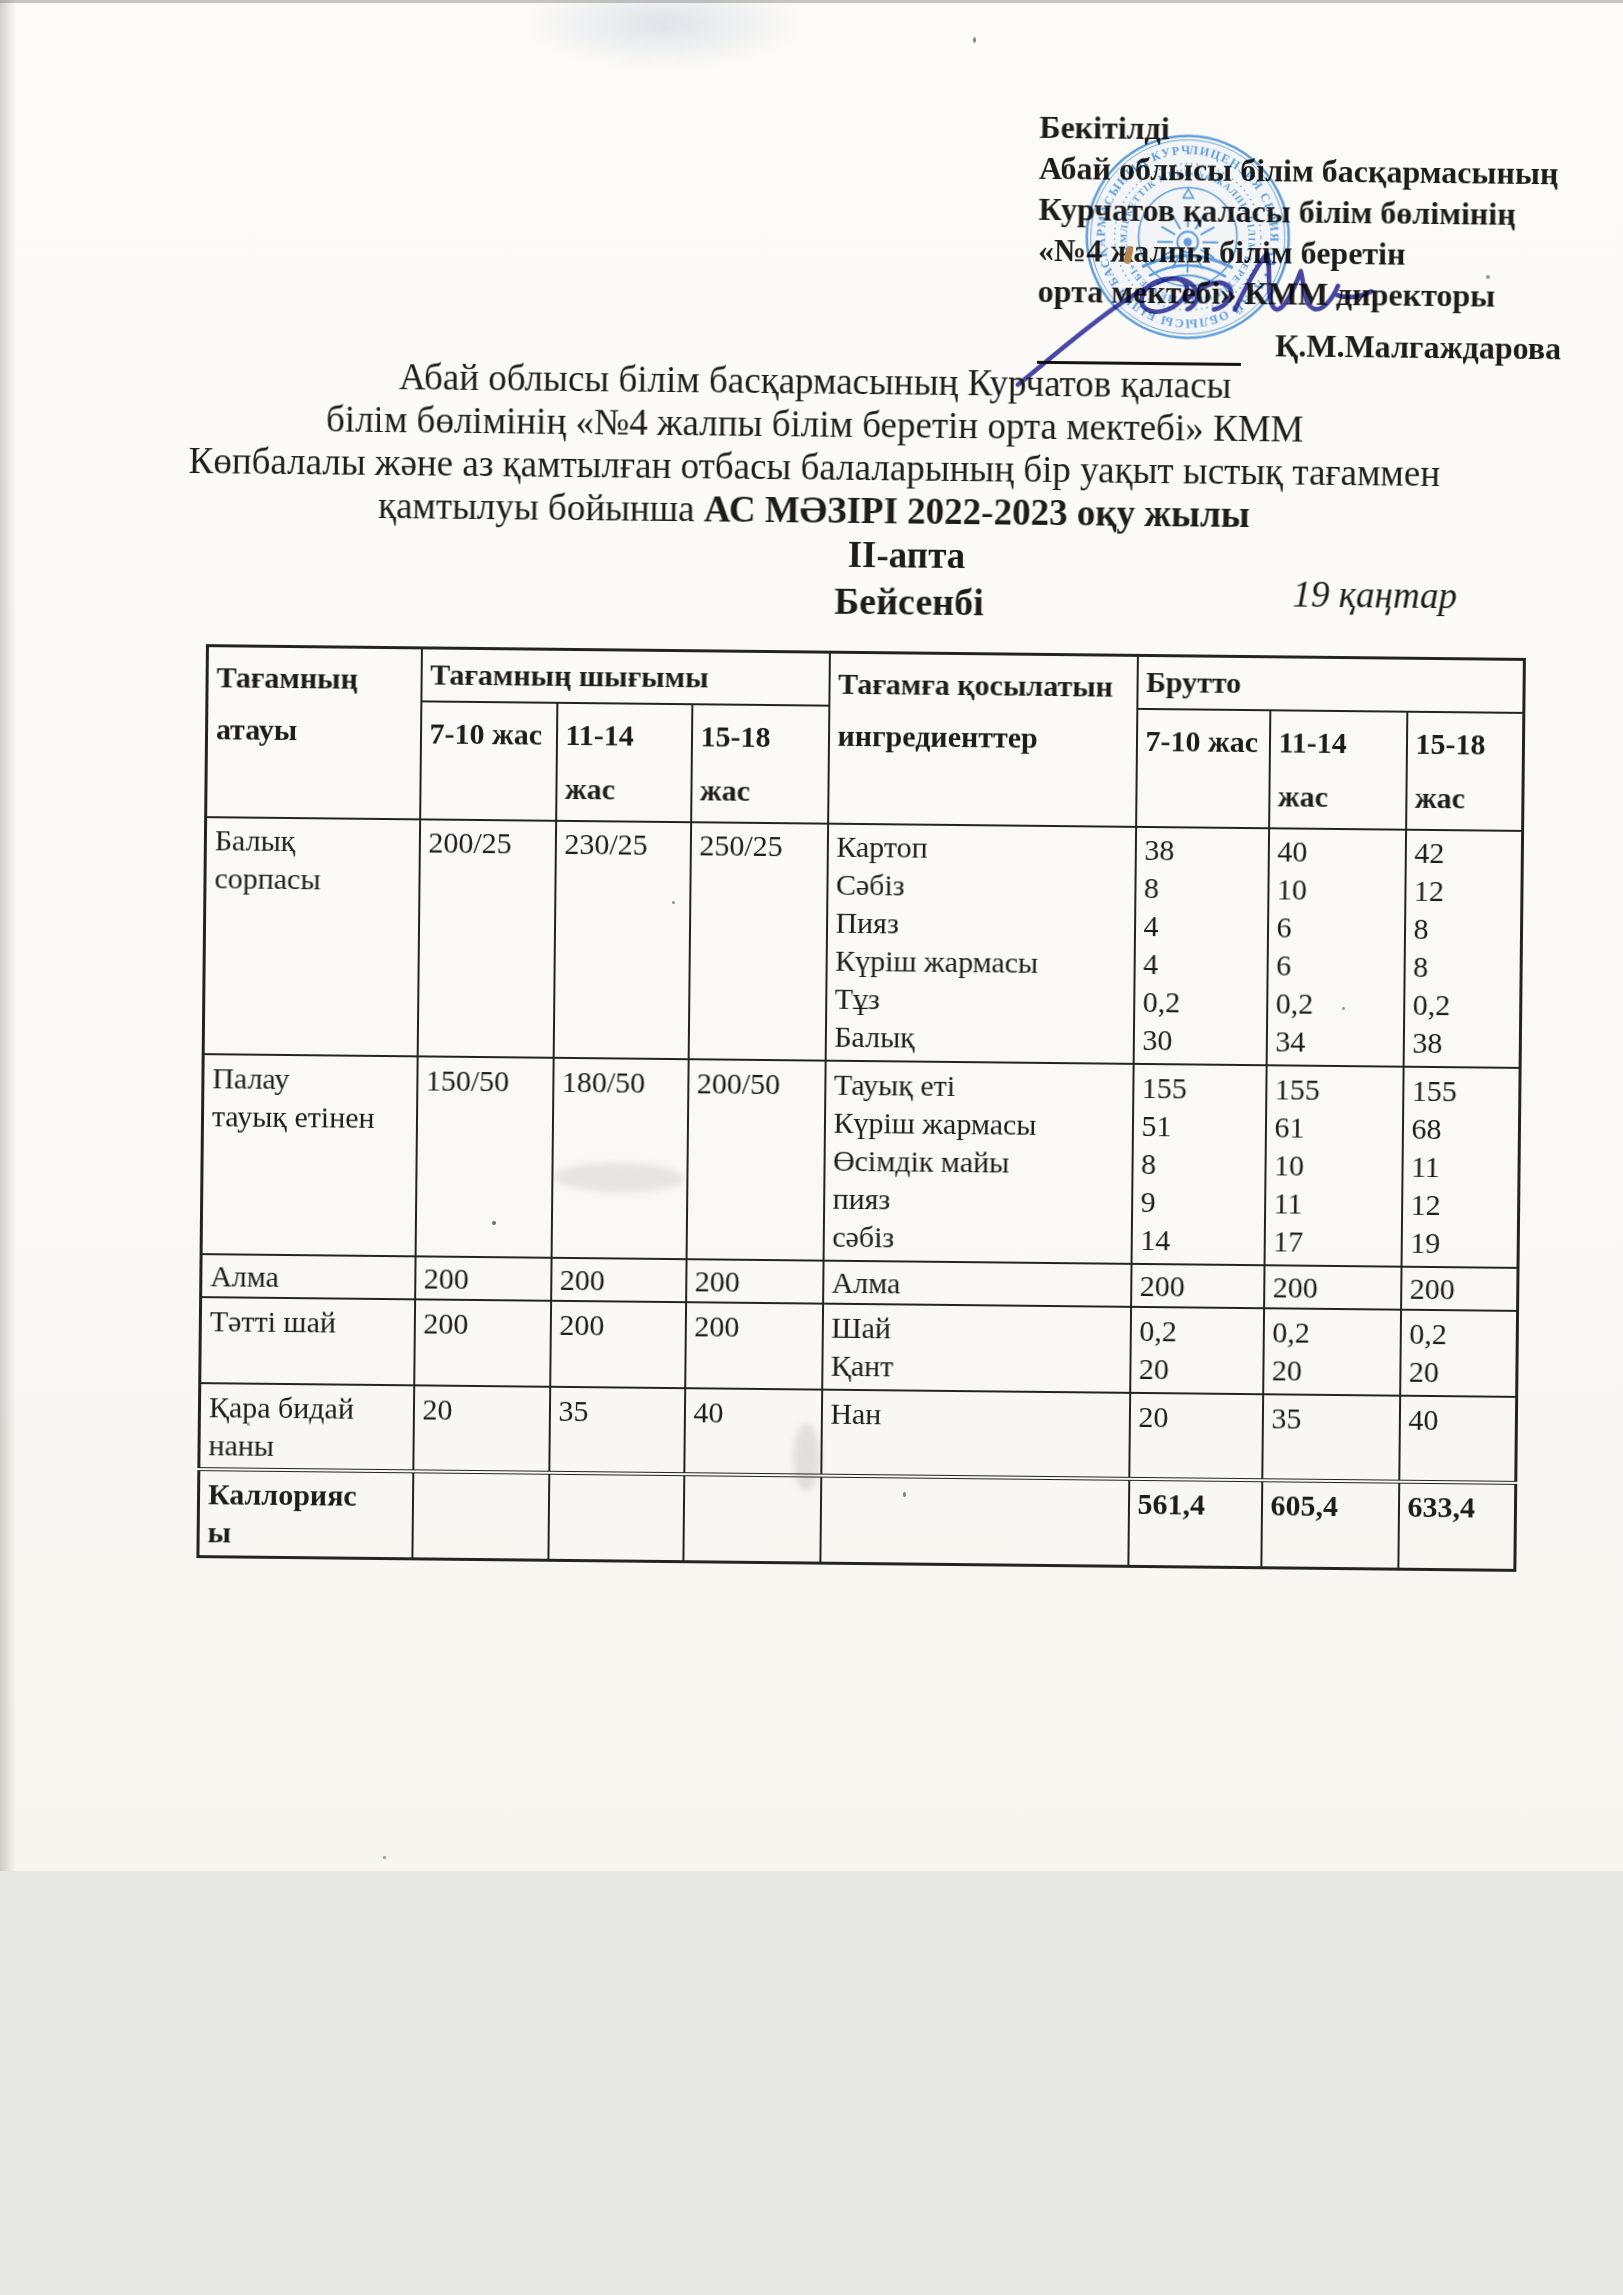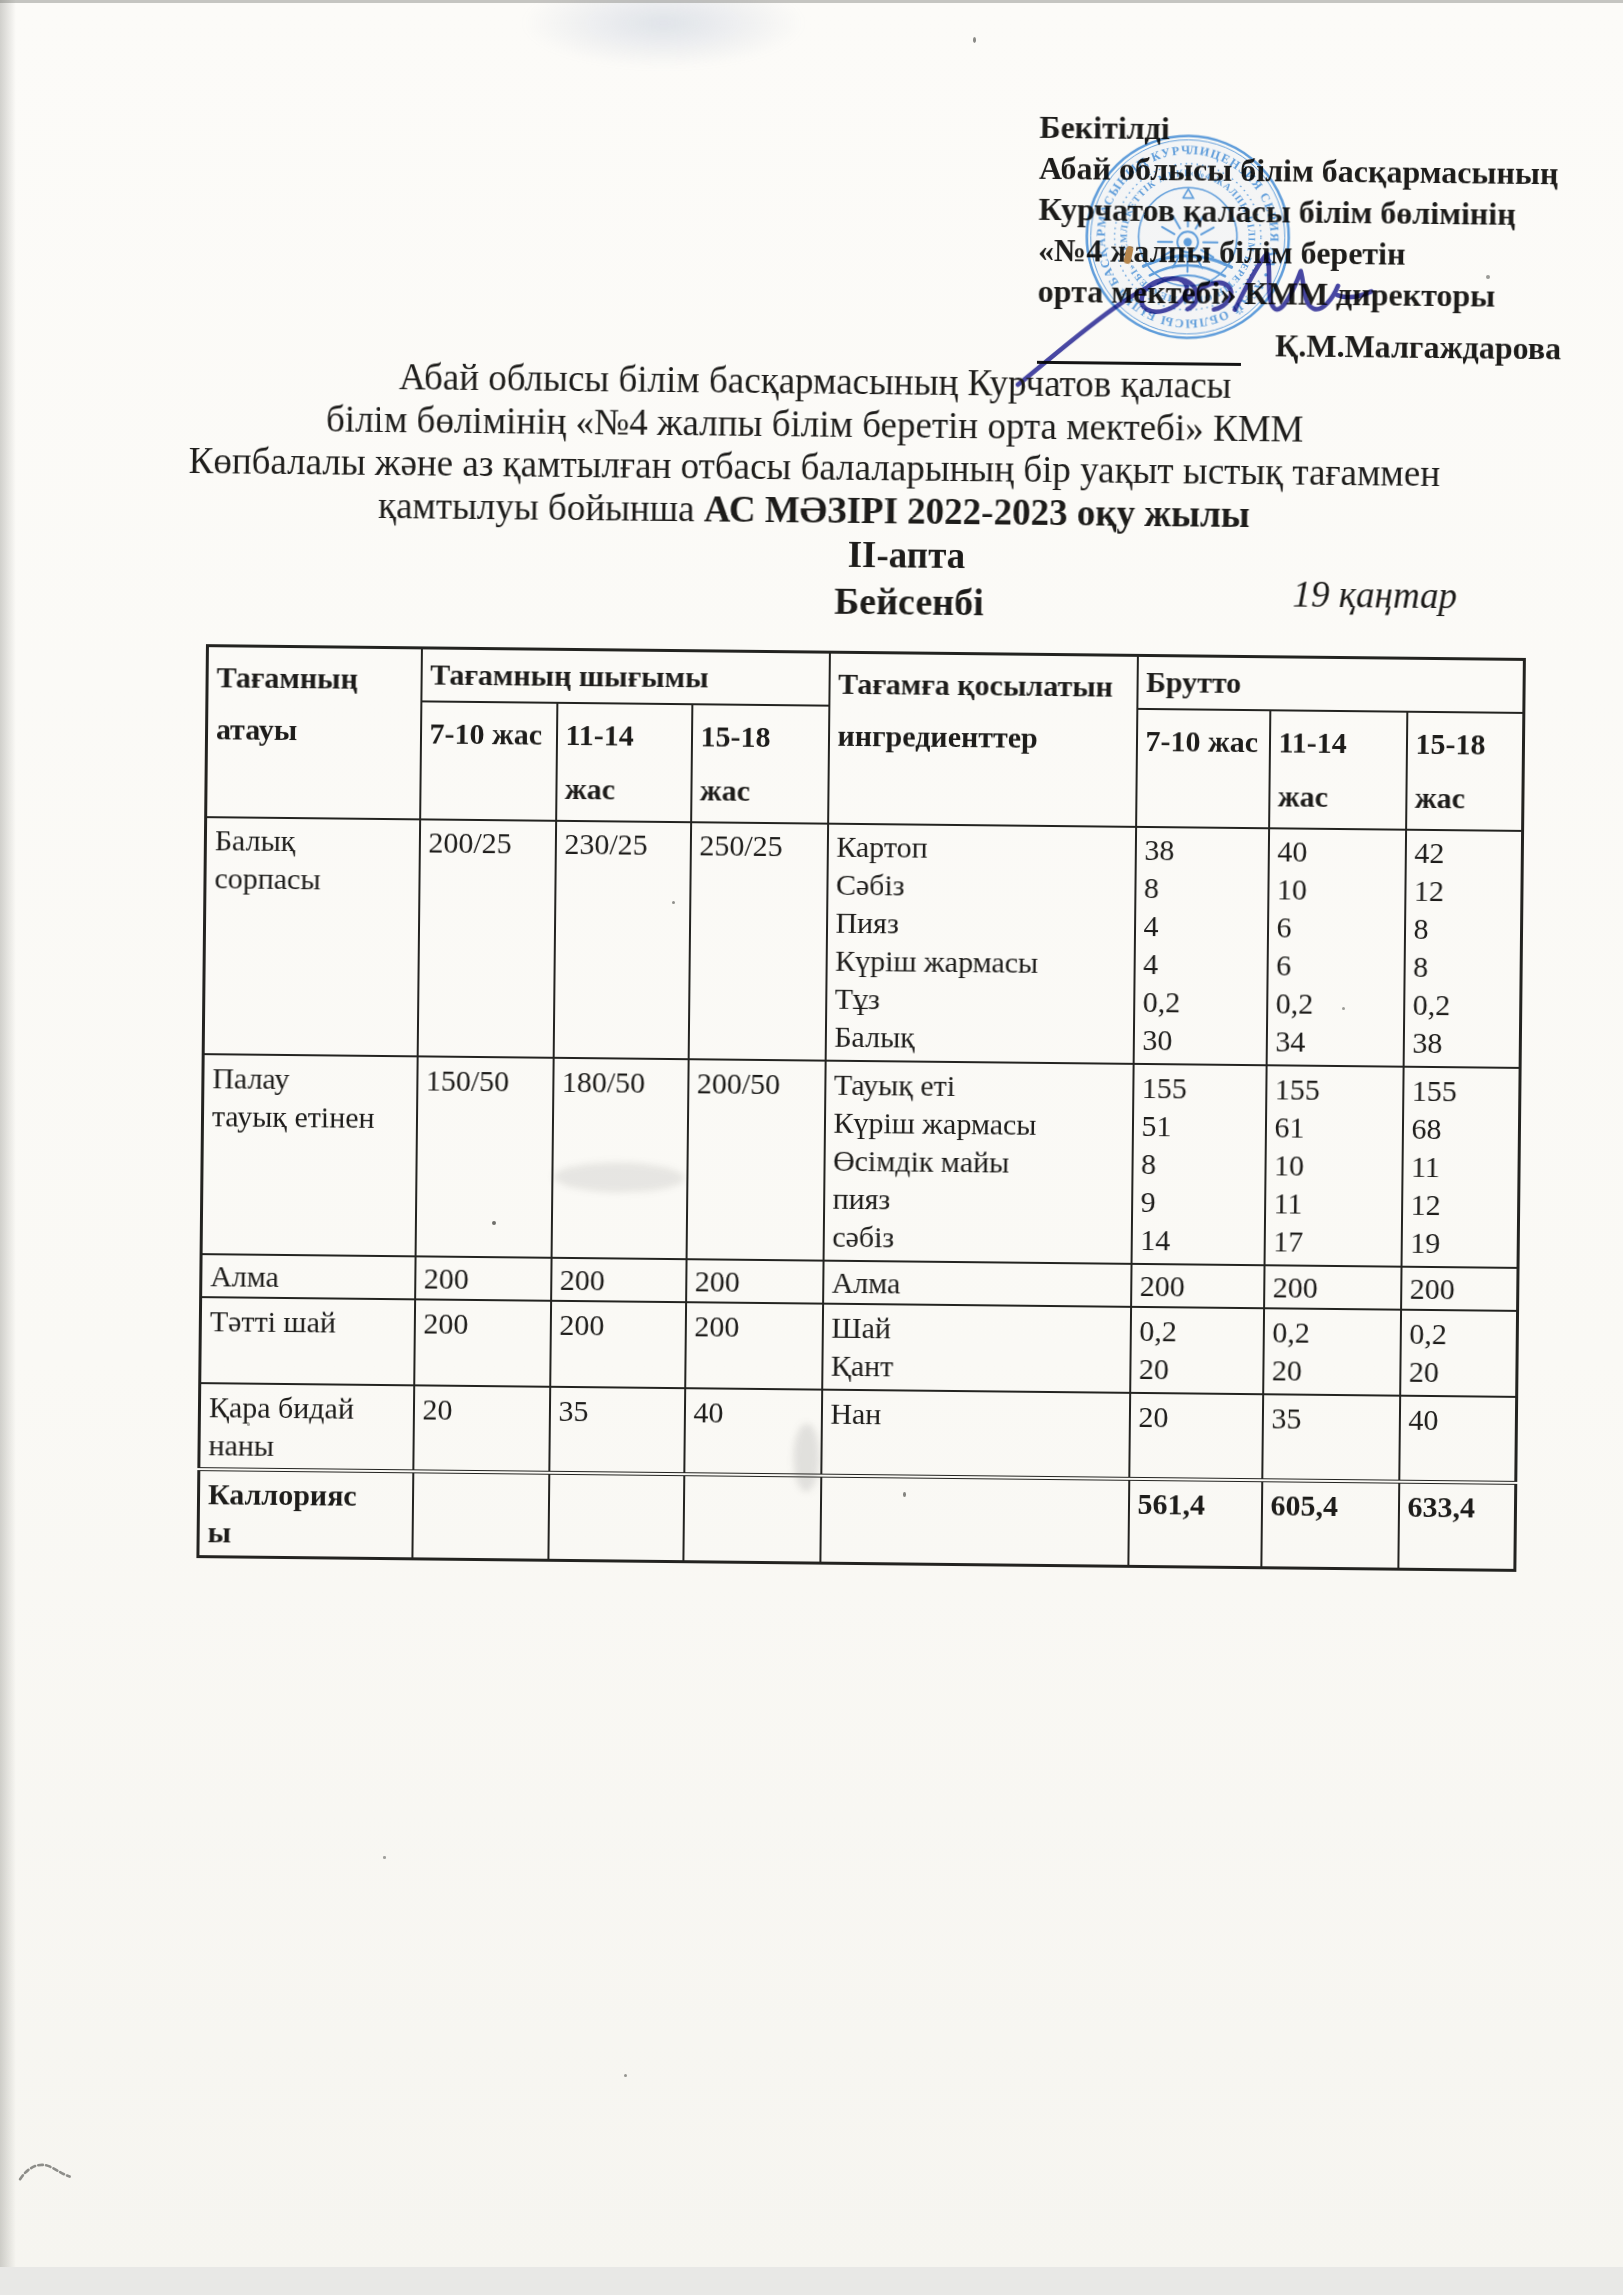--- a/index.html
+++ b/index.html
@@ -1,17 +1,17 @@
 <!DOCTYPE html>
 <html style="font-size:10.5px"><head>
 <meta charset="utf-8">
 <style>
   html,body{margin:0;padding:0;background:#e8e8e6;}
   .page{
-    position:relative; width:1623px; height:2267px; overflow:hidden;
+    position:relative; width:1623px; height:1871px; overflow:hidden;
     background:linear-gradient(180deg,#fcfbf8 0%,#faf9f5 60%,#f6f5f0 100%);
     font-family:"Liberation Serif","DejaVu Serif",serif; color:#1d1c1a;
   }
   .abs{position:absolute;}
   
   .scan-top-line{left:0;top:0;width:100%;height:2.6px;background:rgba(130,130,126,.45);}
   .scan-left-shadow{left:0;top:0;bottom:0;width:15.7px;
     background:linear-gradient(to right,rgba(110,110,104,.30),rgba(110,110,104,0));}
   .scan-top-fold{left:510px;top:-26px;width:307px;height:98px;border-radius:50%;
     background:radial-gradient(ellipse at center,rgba(150,165,195,.28),rgba(150,165,195,0) 65%);

